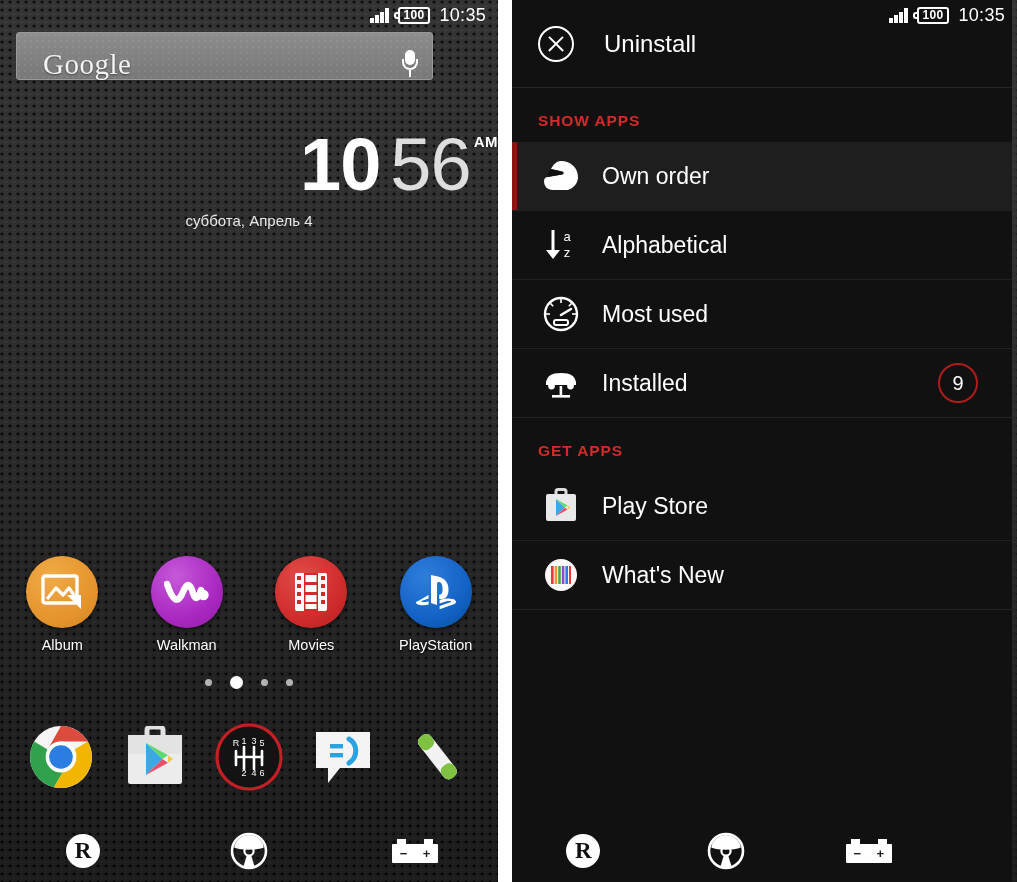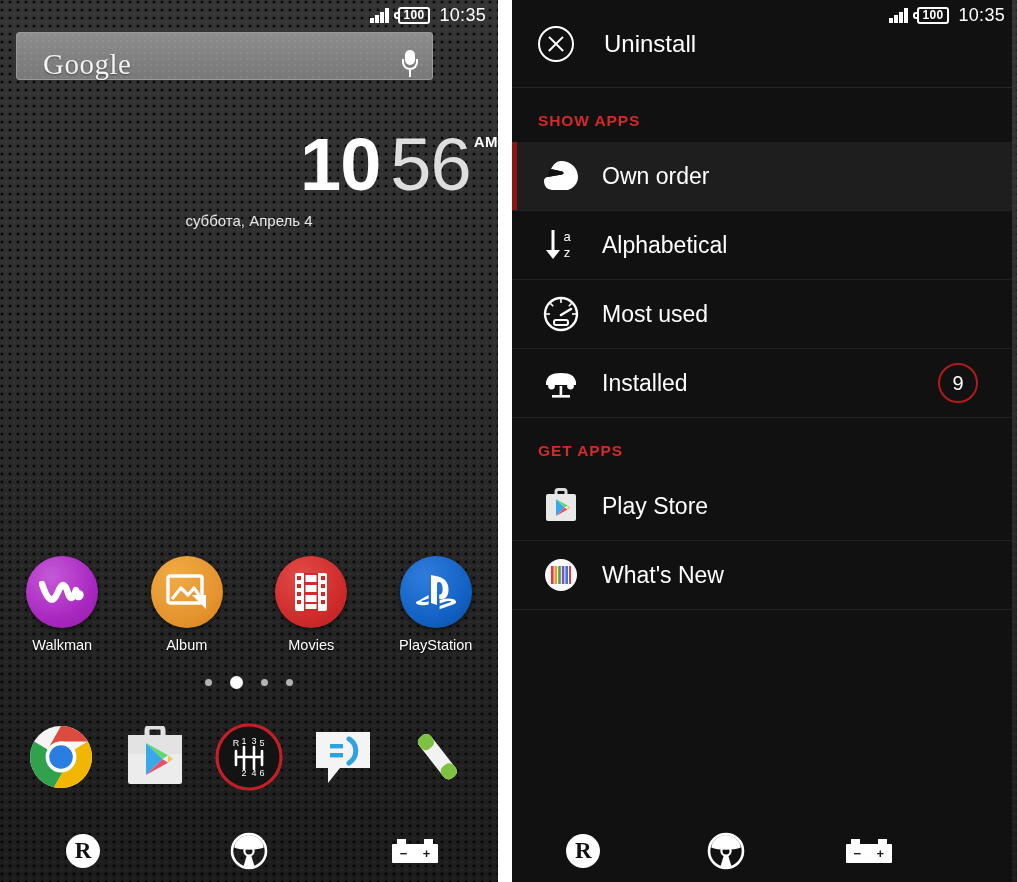--- a/index.html
+++ b/index.html
@@ -195,38 +195,38 @@
         <span class="hh">10</span>
         <span class="mm">56</span>
         <span class="ampm">AM</span>
       </div>
       <div class="cdate">суббота, Апрель 4</div>
     </div>
 
     <div class="approw">
 
       <div class="appcell">
-        <div class="appicon ic-walkman">
-          <svg width="46" height="32" viewBox="0 0 46 32">
-            <path d="M3 8 C9 26 14 28 19 16 C23 6 26 7 29 17 C31 24 34 24 37 14" stroke="#fff" stroke-width="6.5" fill="none" stroke-linecap="round" stroke-linejoin="round"></path>
-            <circle cx="39.5" cy="19" r="5.2" fill="#fff"></circle>
-          </svg>
-        </div>
-        <div class="applabel">Walkman</div>
-      </div>
-
-      <div class="appcell">
         <div class="appicon ic-album">
           <svg width="44" height="38" viewBox="0 0 44 38">
             <rect x="3" y="3" width="34" height="27" rx="2" fill="none" stroke="#fff" stroke-width="3.4"></rect>
             <path d="M7 26 L16 15 L23 22 L29 15 L34 22" fill="none" stroke="#fff" stroke-width="3.2" stroke-linejoin="round"></path>
             <path d="M27 22 L41 22 L41 36 Z" fill="#fff"></path>
           </svg>
         </div>
         <div class="applabel">Album</div>
+      </div>
+
+      <div class="appcell">
+        <div class="appicon ic-walkman">
+          <svg width="46" height="32" viewBox="0 0 46 32">
+            <path d="M3 8 C9 26 14 28 19 16 C23 6 26 7 29 17 C31 24 34 24 37 14" stroke="#fff" stroke-width="6.5" fill="none" stroke-linecap="round" stroke-linejoin="round"></path>
+            <circle cx="39.5" cy="19" r="5.2" fill="#fff"></circle>
+          </svg>
+        </div>
+        <div class="applabel">Walkman</div>
       </div>
 
       <div class="appcell">
         <div class="appicon ic-movies">
           <svg width="34" height="40" viewBox="0 0 34 40">
             <rect x="1" y="1" width="32" height="38" rx="2" fill="#fff"></rect>
             <rect x="10" y="1" width="14" height="38" fill="#cf2b2b"></rect>
             <rect x="11.5" y="3" width="11" height="7" fill="#fff"></rect>
             <rect x="11.5" y="13" width="11" height="7" fill="#fff"></rect>
             <rect x="11.5" y="23" width="11" height="7" fill="#fff"></rect>

